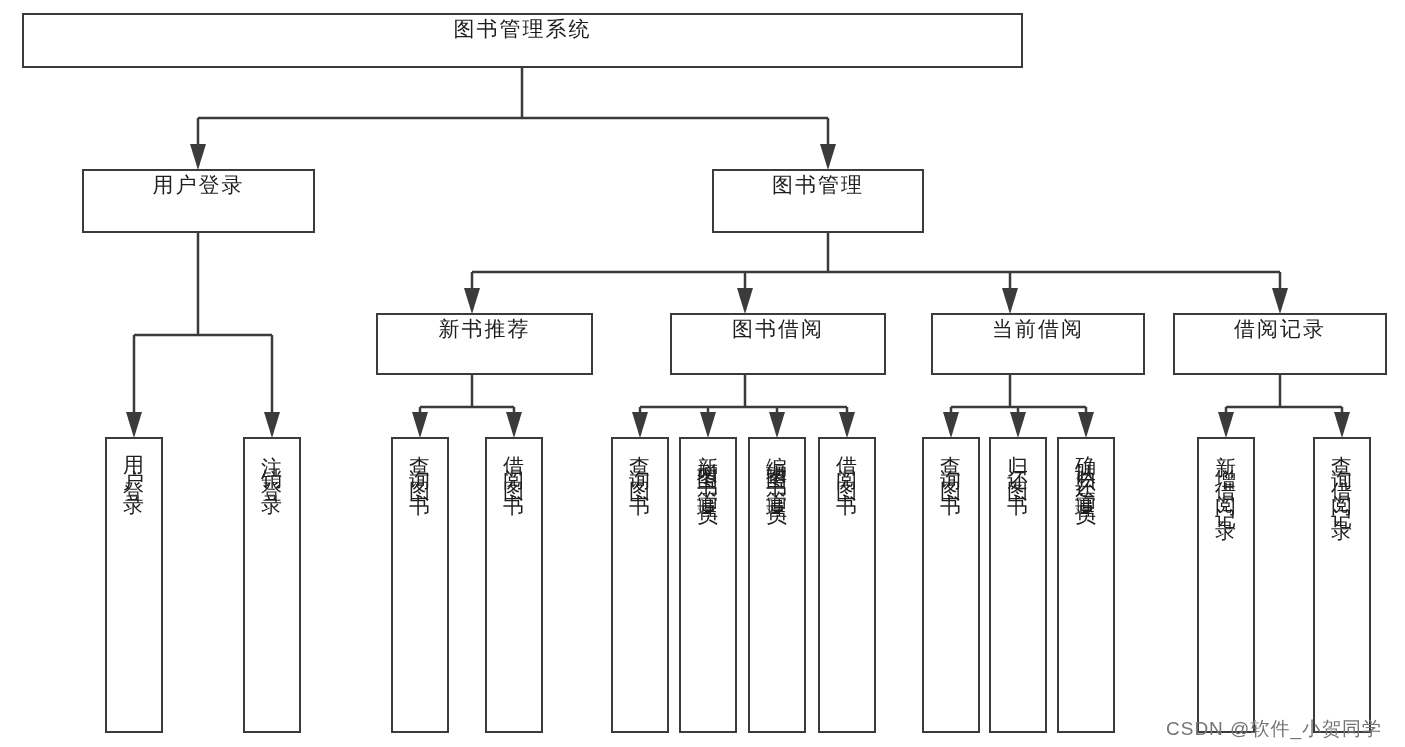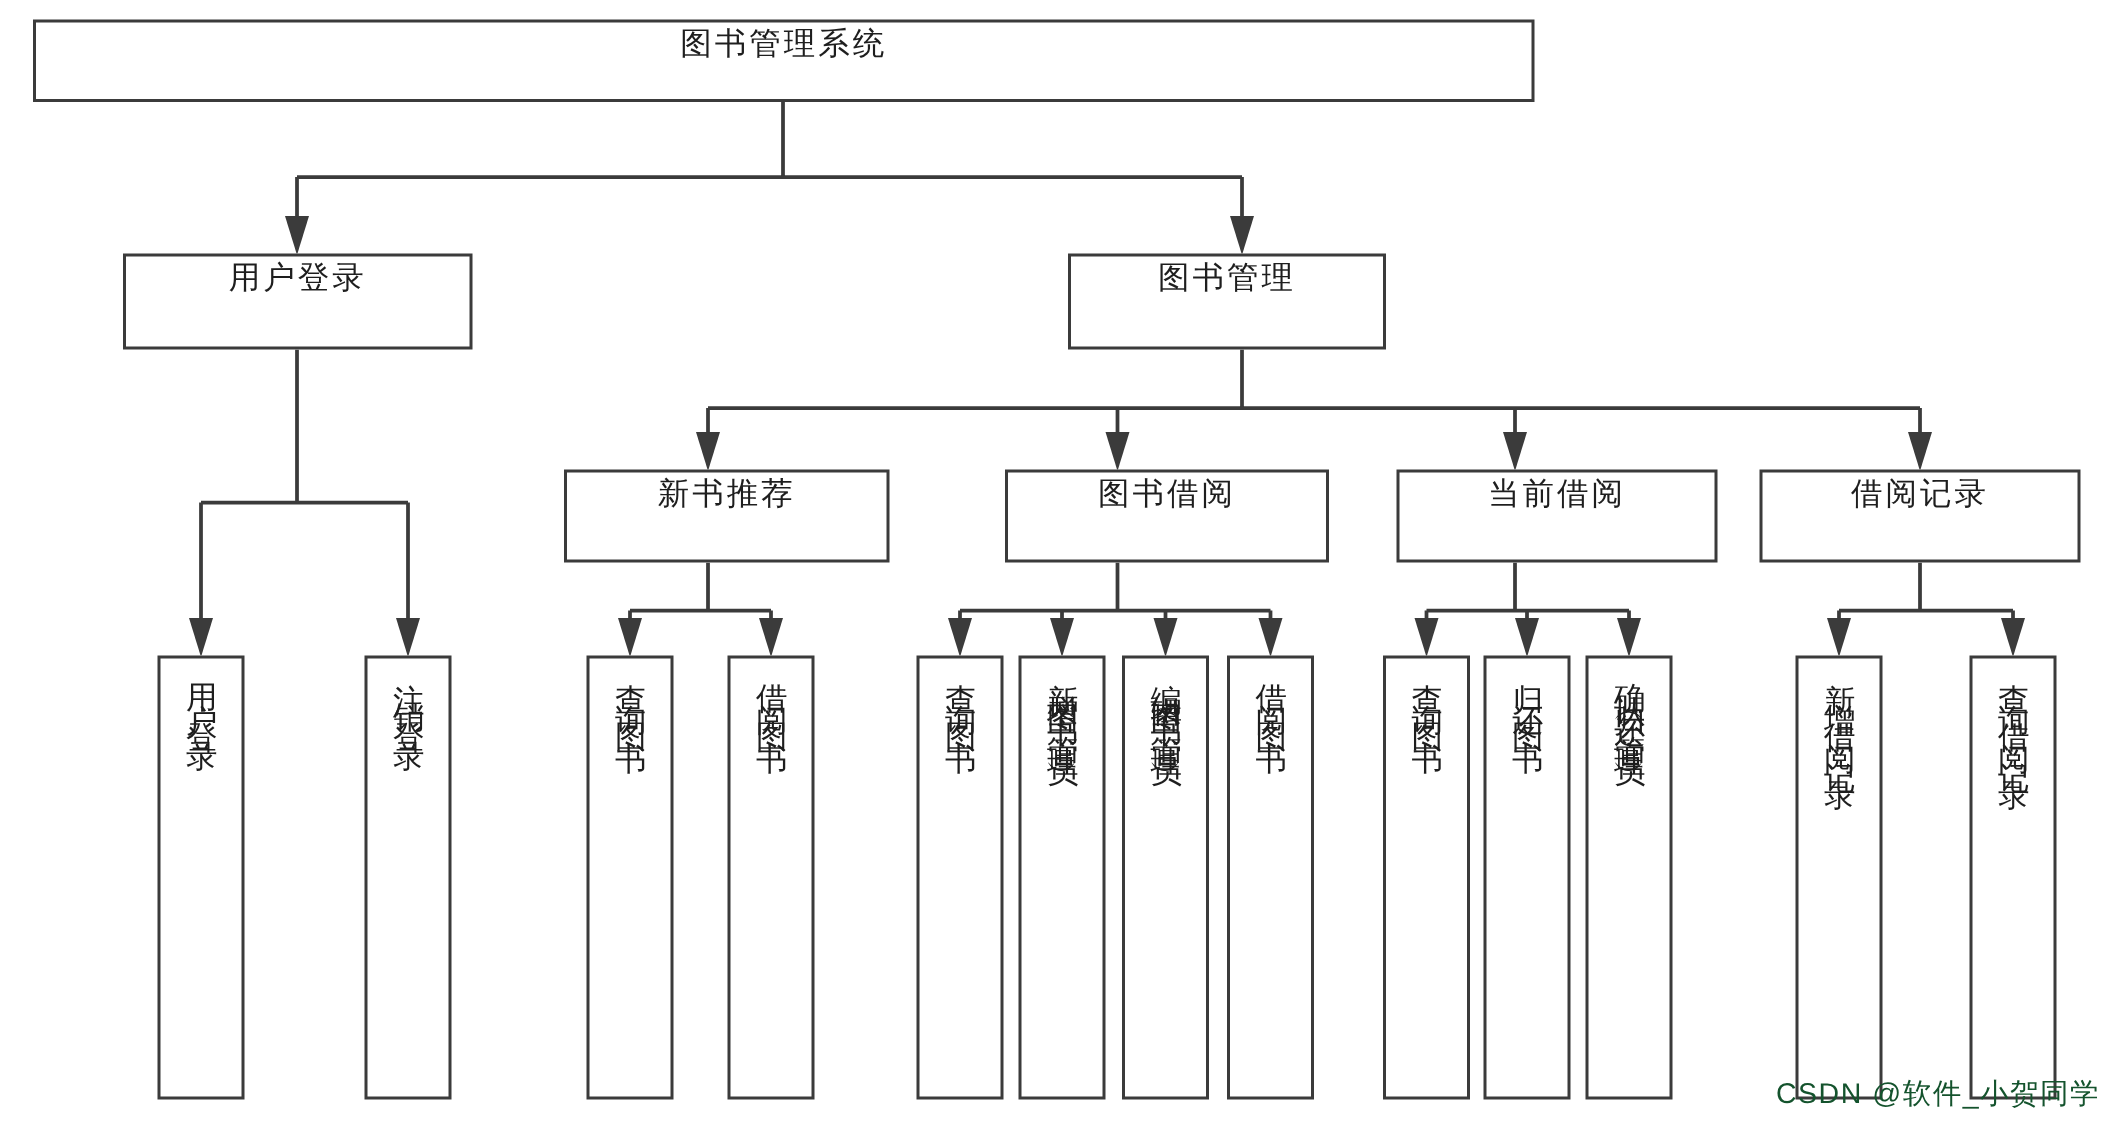--- a/index.html
+++ b/index.html
@@ -49,24 +49,24 @@
     white-space: nowrap;
   }
   .leaf.long .vtext {
     letter-spacing: 7px;
   }
   .watermark {
     position: absolute;
     left: 1148px;
     top: 716px;
     width: 252px;
-    text-align: right;
+    text-align: center;
     font-size: 19px;
     letter-spacing: 1px;
-    color: #14532d;
+    color: #737373;
   }
 </style>
 </head>
 <body>
 
 <div class="canvas">
 
   <svg class="connectors" viewBox="0 0 1405 747" xmlns="http://www.w3.org/2000/svg">
     <g stroke="#3b3b3b" stroke-width="2.5" fill="none">
 

